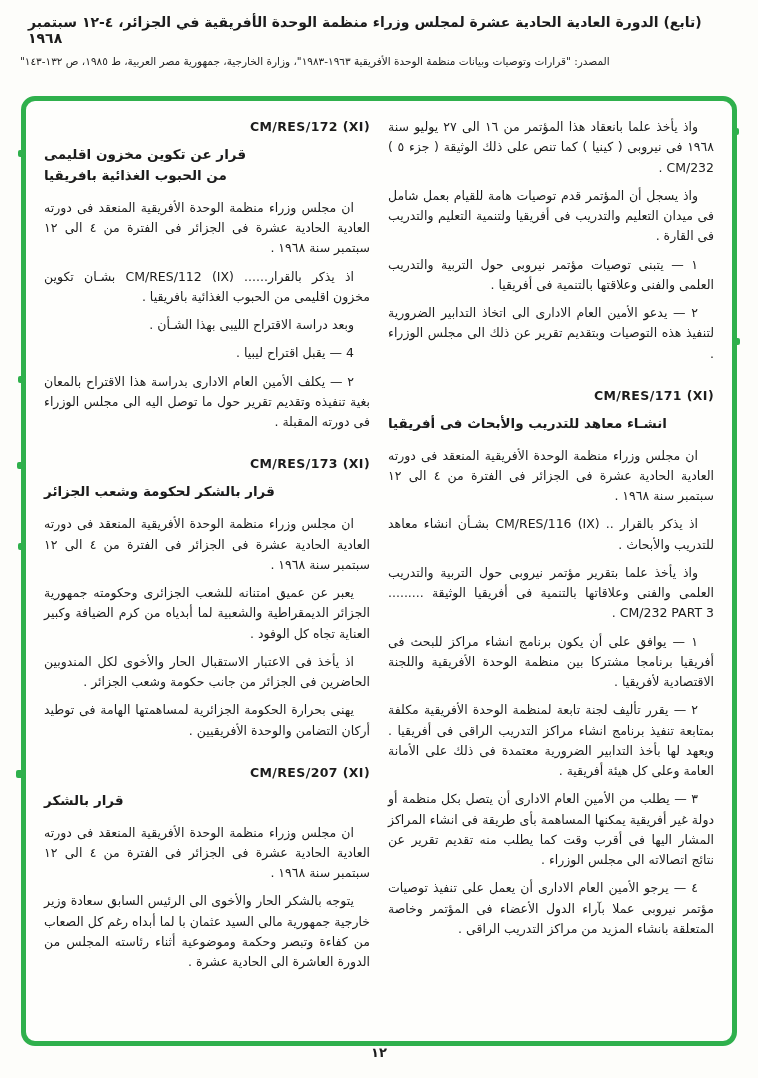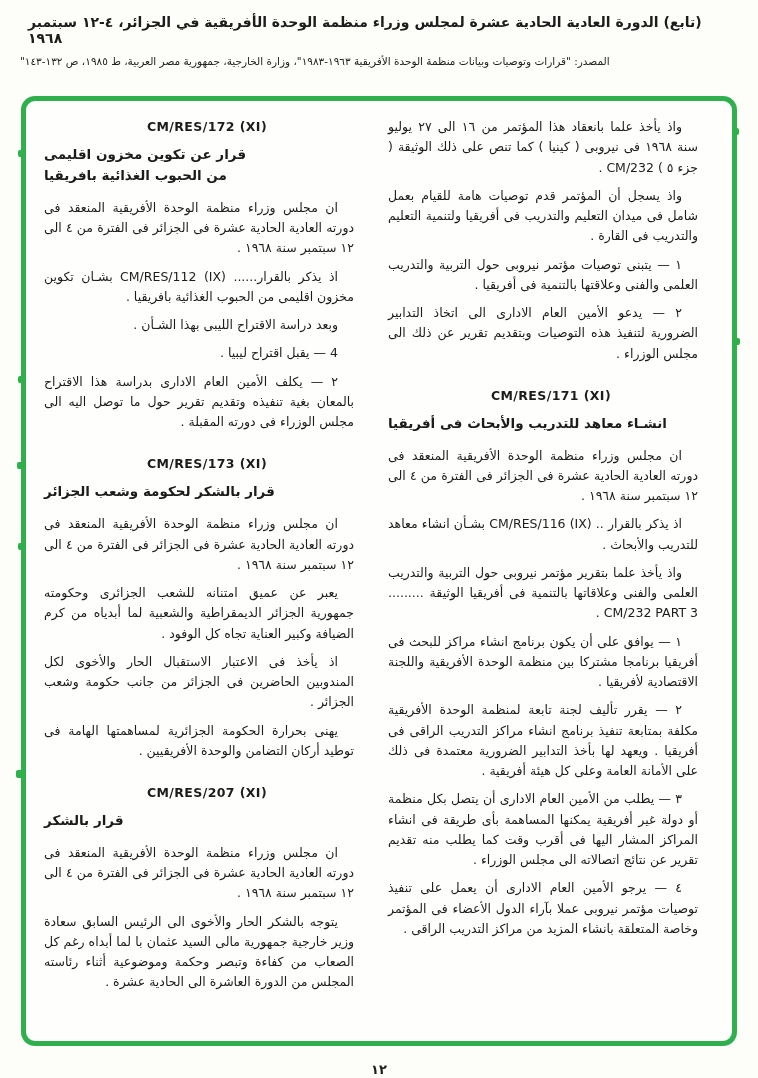--- a/index.html
+++ b/index.html
@@ -24,38 +24,38 @@
     padding: 16px 18px 8px 18px;
     background: #fefefc;
     display: flex; flex-direction: row; direction: rtl;
     gap: 18px; overflow: hidden;
   }
   .col { flex: 1 1 0; direction: rtl; min-width: 0; }
 
   .para {
     font-size: 12.5px; line-height: 1.62;
     text-align: justify; text-indent: 16px;
-    margin: 0 16px 8px 0;
+    margin: 0 0 8px 0;
   }
   .code {
-    direction: ltr; text-align: center;
+    direction: ltr; text-align: right;
     font-weight: bold; font-size: 12.5px;
     letter-spacing: 0.4px;
     margin: 24px 0 10px 0;
   }
   .col > .code:first-child { margin-top: 2px; }
   .heading {
     text-align: left; font-weight: bold;
     font-size: 13.5px; line-height: 1.55;
     margin: 2px 0 12px 0;
     white-space: pre-line;
   }
 
   .pagenum {
-    position: absolute; bottom: 1px; left: 0; width: 100%;
+    position: absolute; bottom: 18px; left: 0; width: 100%;
     text-align: center; font-size: 13px; font-weight: bold;
   }
 
   .mark { position: absolute; background: #2fb04c; border-radius: 2px; }
 </style>
 </head>
 <body>
 
 <div class="page">
 

